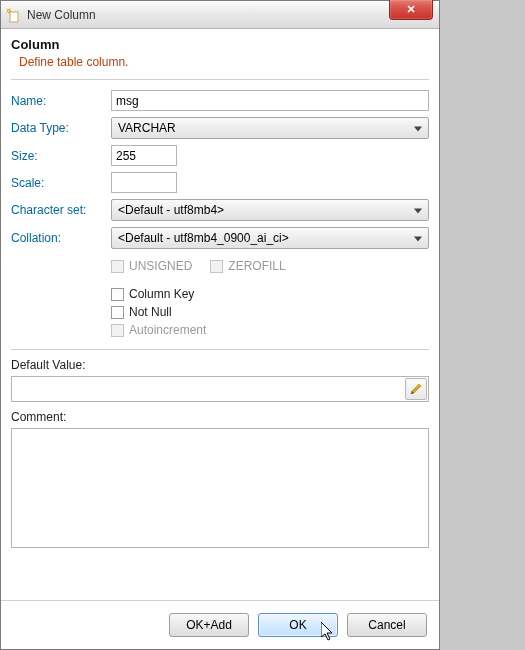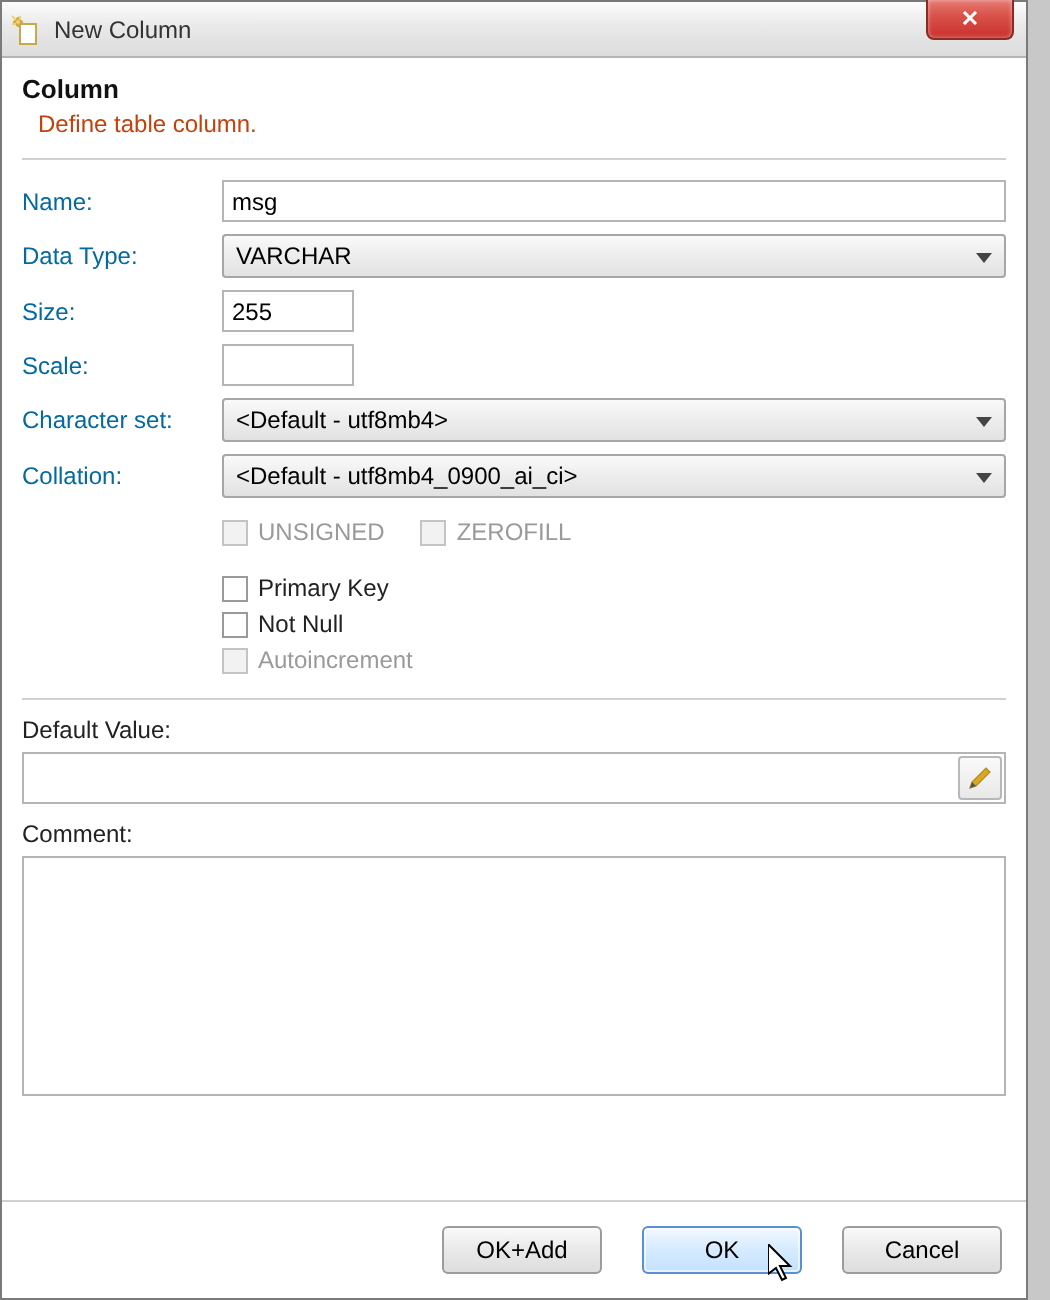--- a/index.html
+++ b/index.html
@@ -6,21 +6,21 @@
   body {
     margin: 0;
     font-family: "Segoe UI", Tahoma, sans-serif;
     font-size: 12px;
     background: #c8c8c8;
     width: 525px;
     height: 650px;
     overflow: hidden;
   }
   .window {
-    width: 514px;
+    width: 440px;
     height: 650px;
     background: #fff;
     border: 1px solid #7a7a7a;
     display: flex;
     flex-direction: column;
   }
   .titlebar {
     height: 28px;
     background: linear-gradient(#fdfdfd,#e9e9e9 45%,#dcdcdc);
     border-bottom: 1px solid #b5b5b5;
@@ -157,21 +157,21 @@
     font: inherit;
     resize: none;
     padding: 3px 4px;
     outline: none;
   }
   .button-bar {
     border-top: 1px solid #d0d0d0;
     padding: 12px 12px;
     display: flex;
     justify-content: flex-end;
-    gap: 20px;
+    gap: 9px;
     background:#fff;
   }
   .btn {
     min-width: 80px;
     height: 24px;
     font: inherit;
     border: 1px solid #9c9c9c;
     background: linear-gradient(#fafafa,#eaeaea 45%,#dedede);
     border-radius: 3px;
     padding: 0 14px;
@@ -263,21 +263,21 @@
       <span style="display:flex;align-items:center;">
         <span class="chk disabled"></span>
         <span class="chk-label disabled">ZEROFILL</span>
       </span>
     </div>
 
     <div style="height:10px;"></div>
 
     <div class="check-row">
       <span class="chk"></span>
-      <span class="chk-label">Primary Key</span>
+      <span class="chk-label">Column Key</span>
     </div>
     <div class="check-row">
       <span class="chk"></span>
       <span class="chk-label">Not Null</span>
     </div>
     <div class="check-row">
       <span class="chk disabled"></span>
       <span class="chk-label disabled">Autoincrement</span>
     </div>
 

